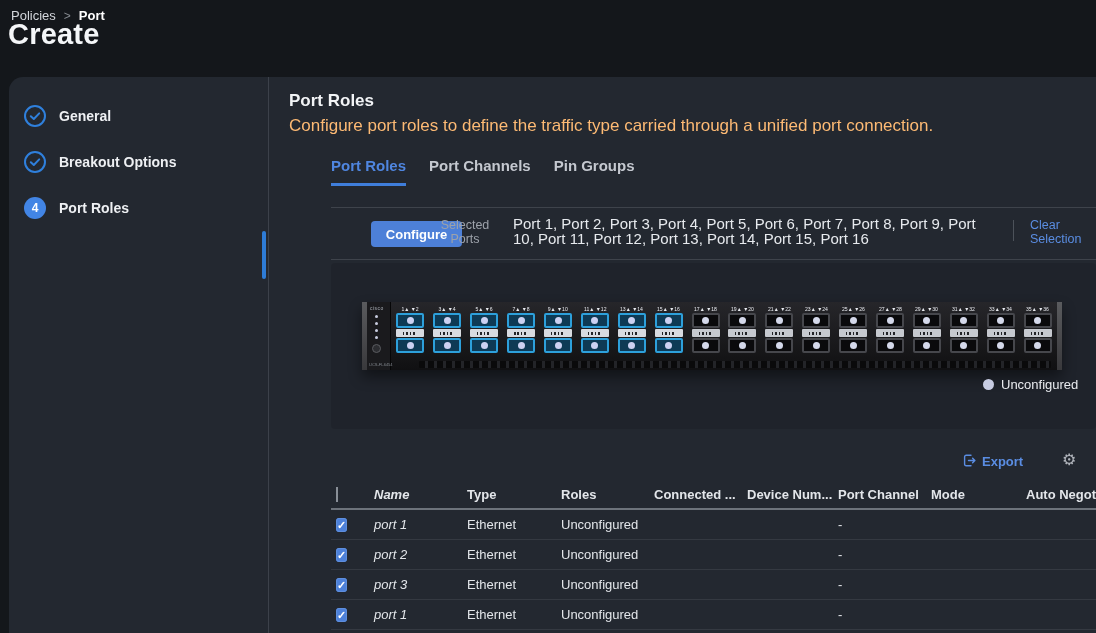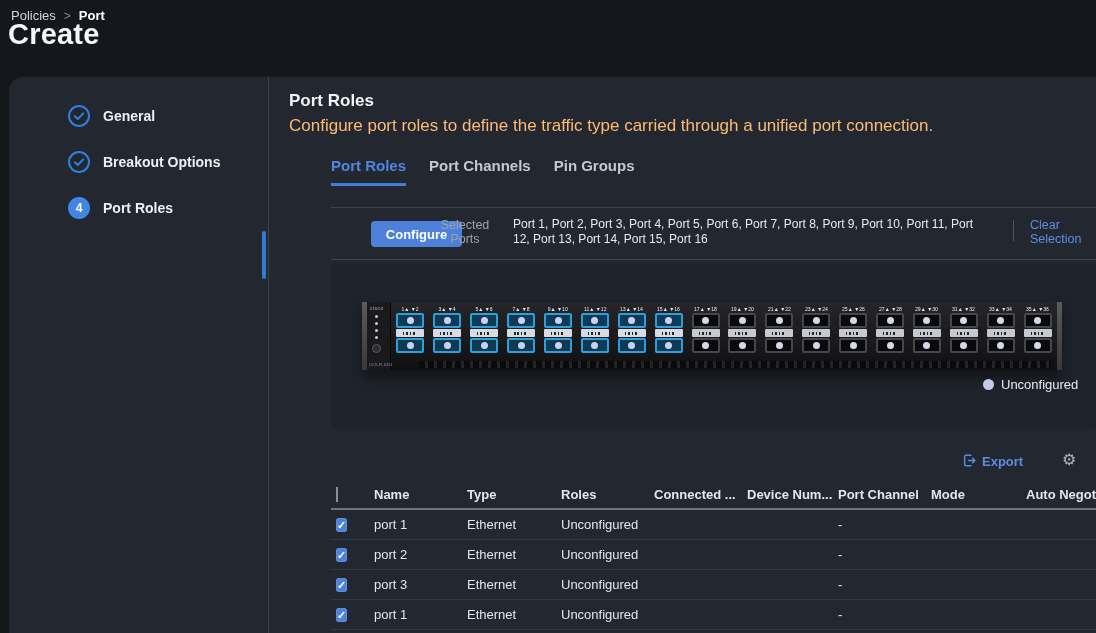--- a/index.html
+++ b/index.html
@@ -15,21 +15,21 @@
   .app-header { position:absolute; top:0; left:0; right:0; height:77px; }
   .breadcrumb { position:absolute; left:11px; top:8px; font-size:13px; color:#d3d6db; display:flex; align-items:center; gap:8px;text-align:right; }
   .breadcrumb .sep { color:#84898f; font-size:12px; }
   .breadcrumb .crumb-current { color:#ffffff; font-weight:700; }
   .page-title { position:absolute; left:8px; top:18px; font-size:29px; font-weight:700; color:#f4f6f8; letter-spacing:.2px; }
 
   
   .panel { position:absolute; left:9px; top:77px; right:0; bottom:0; background:#232830; border-top-left-radius:14px; }
 
   
-  .sidebar { position:absolute; left:0; top:0; bottom:0; width:259px;margin-left:44px; }
+  .sidebar { position:absolute; left:0; top:0; bottom:0; width:259px; }
   .sidebar-divider { position:absolute; left:259px; top:0; bottom:0; width:1px; background:#3c414a; }
   .scroll-thumb { position:absolute; left:253px; top:154px; width:4px; height:48px; background:#2e7cd6; border-radius:2px; }
   .steps { position:absolute; top:16px; left:0; width:259px; }
   .step { display:flex; align-items:center; gap:13px; height:46px; padding-left:15px; cursor:pointer; }
   .step-icon { width:22px; height:22px; flex:0 0 22px; }
   .step-num { width:22px; height:22px; flex:0 0 22px; border-radius:50%; background:#4285e5; color:#fff; font-size:12px; font-weight:700; display:flex; align-items:center; justify-content:center; }
   .step-label { font-size:14px; font-weight:700; color:#eef0f3; }
 
   
   .content-title { position:absolute; left:280px; top:14px; font-size:17px; font-weight:700; color:#f2f4f6; }
@@ -39,21 +39,21 @@
   .tab { font-size:15px; font-weight:700; color:#c4c8cf; padding-bottom:9px; border-bottom:3px solid transparent; cursor:pointer; }
   .tab.active { color:#4f86e0; border-bottom-color:#3f7edb; }
 
   .rule { position:absolute; left:322px; right:0; height:1px; background:#3e434b; }
   .rule-1 { top:130px; }
   .rule-2 { top:182px; }
 
   
   .configure-btn { position:absolute; left:322px; top:144px; width:91px; height:26px; background:#4d80d8; border:none; border-radius:4px; color:#fff; font-size:13px; font-weight:700; font-family:inherit; cursor:pointer;margin-left:40px; }
   .selected-label { position:absolute; left:428px; top:141px; width:56px; font-size:12.5px; line-height:14px; color:#9da2aa;text-align:center; }
-  .selected-ports { position:absolute; left:504px; top:140px; width:478px; font-size:12px; line-height:14.5px; color:#e7eaee; }
+  .selected-ports { position:absolute; left:504px; top:140px; width:478px; font-size:15px; line-height:14.5px; color:#e7eaee; }
   .vert-divider { position:absolute; left:1004px; top:143px; width:1px; height:21px; background:#4c525a; }
   .clear-link { position:absolute; left:1021px; top:141px; width:62px; font-size:12.5px; line-height:14px; font-weight:400; color:#5a8de2; cursor:pointer; }
 
   
   .preview-well { position:absolute; left:322px; right:0; top:186px; height:166px; background:rgba(0,0,0,.10); border-radius:4px; }
   .fi-switch { position:absolute; left:353px; top:225px; width:700px; height:68px; background:linear-gradient(#26262a, #171719 70%, #101012); border-radius:2px; box-shadow:0 7px 14px rgba(0,0,0,.45); display:flex; }
   .fi-ear { width:5px; height:100%; background:linear-gradient(#5a5b5e,#39393c); flex:0 0 5px; }
   .fi-bezel { width:24px; flex:0 0 24px; position:relative; background:#1a1a1d; border-right:1px solid #060607; }
   .fi-brand { position:absolute; top:3px; left:3px; font-size:5px; color:#a8adb5; letter-spacing:.5px; }
   .fi-leds { position:absolute; top:13px; left:8px; display:flex; flex-direction:column; gap:4px; }
@@ -80,21 +80,21 @@
   
   .export-link { position:absolute; left:954px; top:377px; display:flex; align-items:flex-start; gap:6px; color:#5a8de2; font-size:13px; font-weight:700; cursor:pointer; }
   .gear { position:absolute; left:1053px; top:373px; font-size:16px; color:#b0b4bb; cursor:pointer; }
 
   
   .ports-table { position:absolute; left:322px; right:0; top:403px; bottom:0; overflow:hidden; font-size:13px; }
   .t-row { display:flex; align-items:center; height:30px; border-bottom:1px solid #343941; }
   .t-row.t-head { border-bottom:2px solid #6d737b; font-weight:700; color:#f0f2f5; }
   .t-cell { padding-left:5px; white-space:nowrap; overflow:hidden; }
   .c0 { width:38px; flex:0 0 38px; padding-left:5px; }
-  .c1 { width:93px; flex:0 0 93px; }
+  .c1 { width:93px; flex:0 0 93px;font-style:italic; }
   .c2 { width:94px; flex:0 0 94px; }
   .c3 { width:93px; flex:0 0 93px; }
   .c4 { width:93px; flex:0 0 93px; }
   .c5 { width:91px; flex:0 0 91px; }
   .c6 { width:93px; flex:0 0 93px; }
   .c7 { width:95px; flex:0 0 95px; }
   .c8 { flex:1; }
   .checkbox { width:15px; height:15px; border-radius:3px; border:1.5px solid #898f97; cursor:pointer; }
   .checkbox.checked { background:#4d81da; border-color:#5f8fdd; color:#fff; font-size:11px; font-weight:700; line-height:13px; text-align:center; }
   .t-row .t-cell { color:#e3e6ea; }

